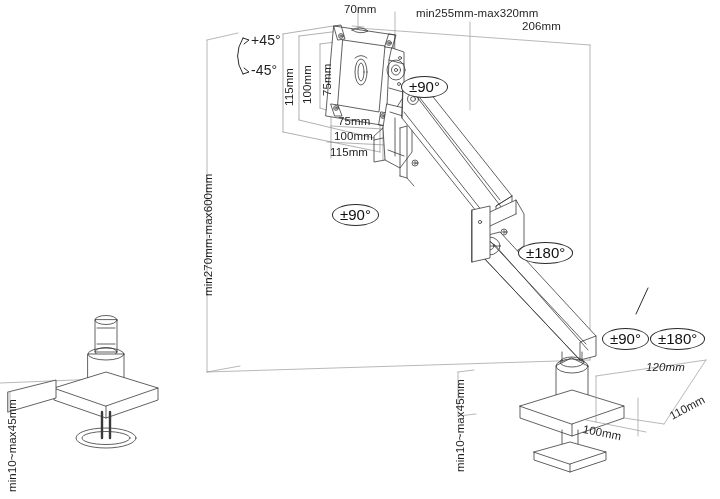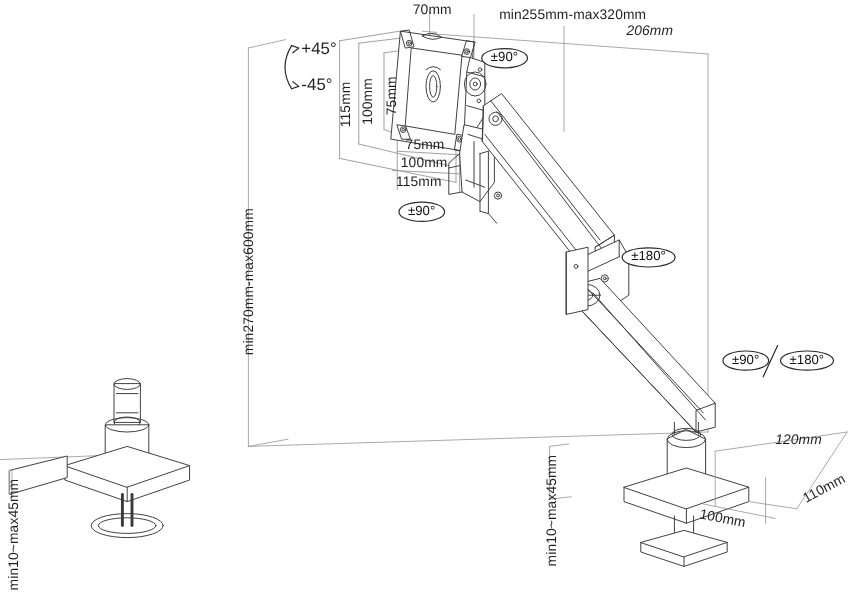--- a/index.html
+++ b/index.html
@@ -4,22 +4,22 @@
 <style>
   html,body{margin:0;padding:0;background:#ffffff;}
   body{width:720px;height:499px;overflow:hidden;
        font-family:"Liberation Sans","DejaVu Sans",sans-serif;color:#1a1a1a;}
   #stage{position:relative;width:720px;height:499px;background:#fff;}
   #stage svg{position:absolute;left:0;top:0;}
   .lbl{position:absolute;font-size:11.5px;color:#1f1f1f;white-space:nowrap;
        letter-spacing:.1px;line-height:1;}
   .lbl.sm{font-size:14px;}
   .lbl.rot90{transform-origin:0 0;}
-  .cal{position:absolute;white-space:nowrap;font-size:11px;color:#101010;
-       text-align:left;}
+  .cal{position:absolute;white-space:nowrap;font-size:15px;color:#101010;
+       text-align:left;margin-top:36px;}
   .cal .ell{display:block;border:1px solid #2a2a2a;border-radius:50%;
        padding:1px 7px 1.5px 7px;background:#fff;}
 </style>
 </head>
 <body>
 
 <div id="stage">
 
   <svg width="720" height="499" viewBox="0 0 720 499">
     <g fill="none" stroke="#3a3a3a" stroke-width="0.8" stroke-linejoin="round" stroke-linecap="round">
@@ -247,21 +247,21 @@
   <div class="lbl rot90" style="left:284px;top:106px;transform:rotate(-90deg);">115mm</div>
   <div class="lbl rot90" style="left:302px;top:104px;transform:rotate(-90deg);">100mm</div>
   <div class="lbl rot90" style="left:322px;top:96px;transform:rotate(-90deg);">75mm</div>
 
   <div class="lbl" style="left:338px;top:116px;">75mm</div>
   <div class="lbl" style="left:334px;top:131px;">100mm</div>
   <div class="lbl" style="left:330px;top:147px;">115mm</div>
 
   <div class="lbl" style="left:344px;top:4px;">70mm</div>
   <div class="lbl" style="left:392px;top:8px;margin-left:24px;">min255mm-max320mm</div>
-  <div class="lbl" style="left:522px;top:21px;font-style:italic;">206mm</div>
+  <div class="lbl" style="left:522px;top:21px;">206mm</div>
 
   <div class="cal" style="left:401px;top:40px;">
     <span class="ell">±90°</span>
   </div>
   <div class="cal" style="left:332px;top:168px;">
     <span class="ell">±90°</span>
   </div>
   <div class="cal" style="left:518px;top:206px;">
     <span class="ell">±180°</span>
   </div>

